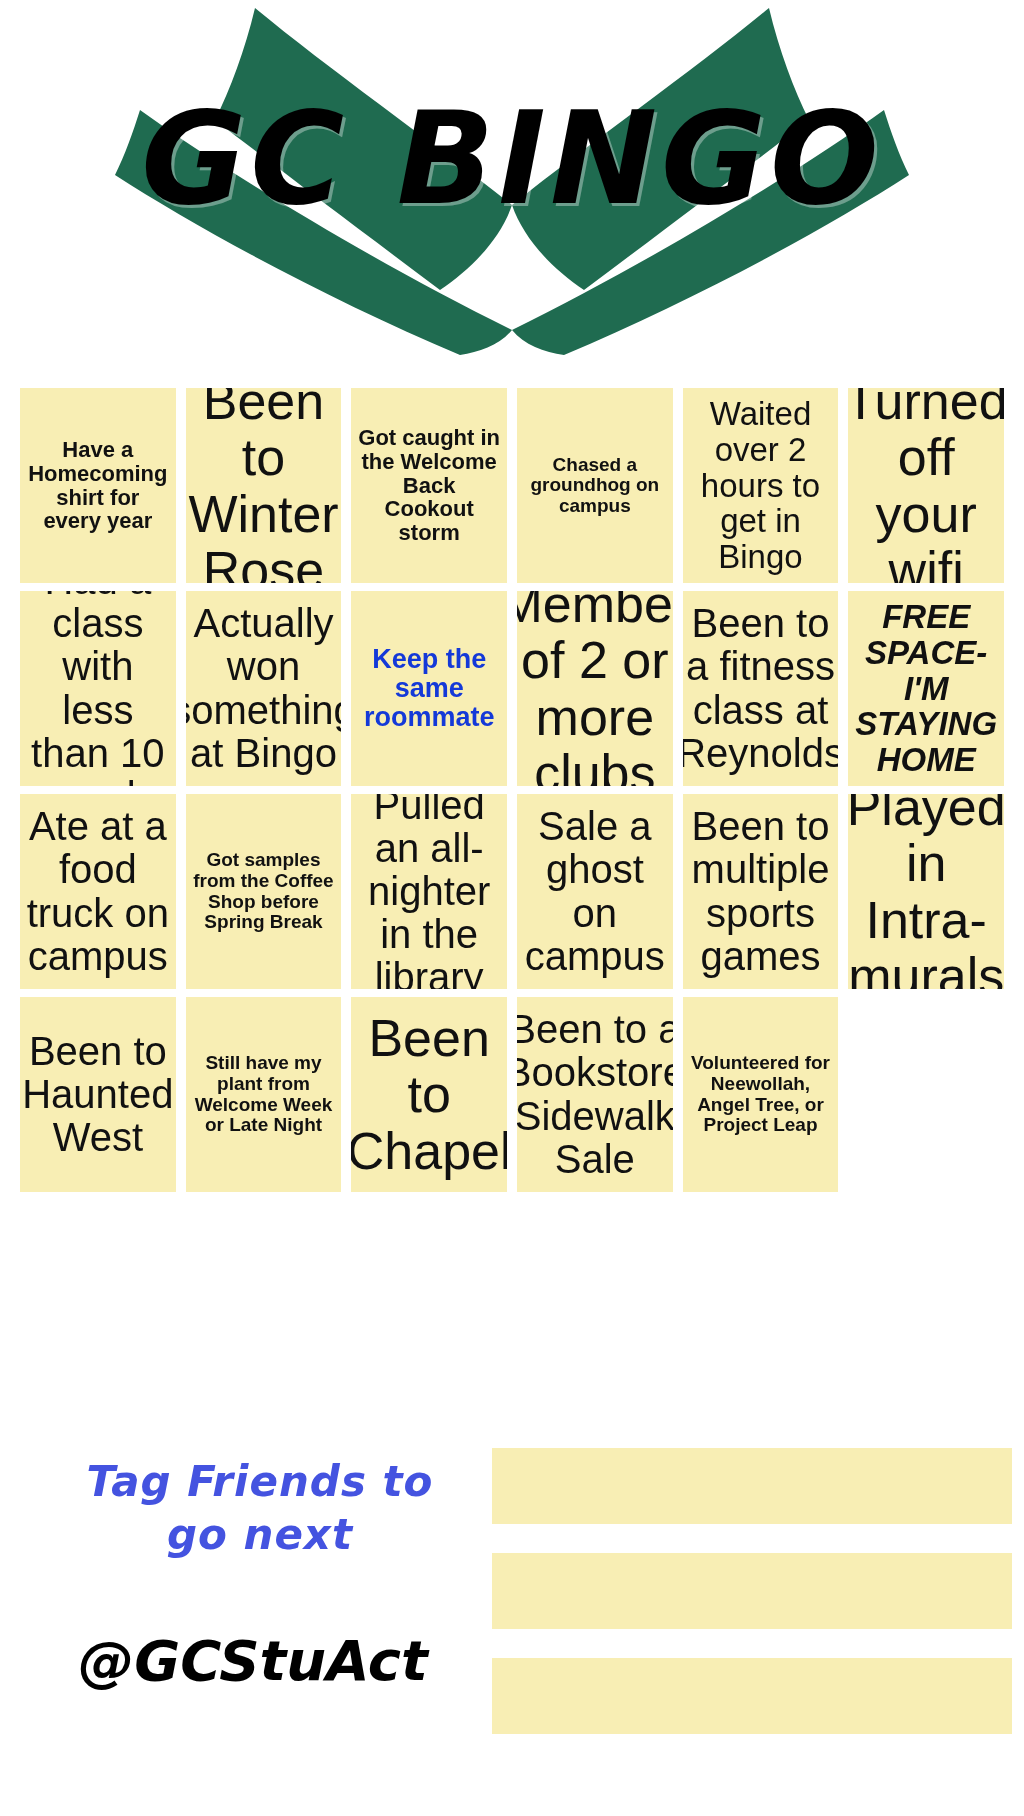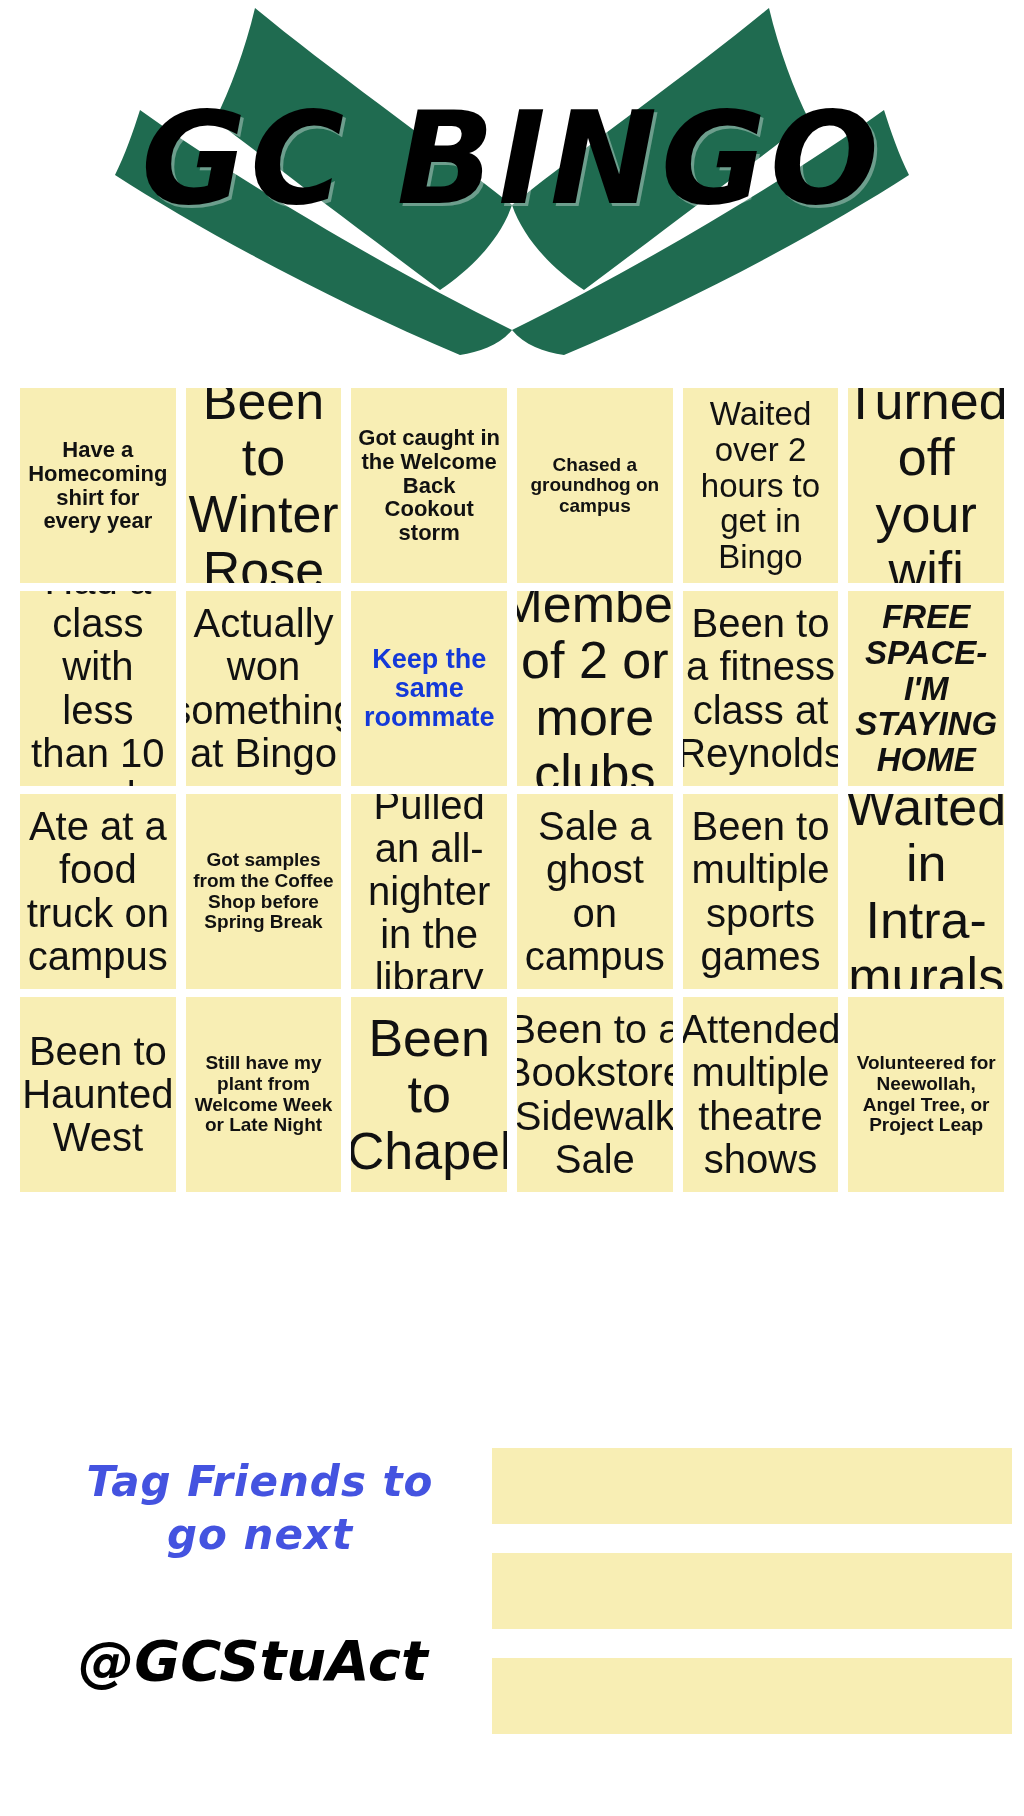--- a/index.html
+++ b/index.html
@@ -192,37 +192,34 @@
   <div class="cell">
       <span class="s-l">Pulled an all-nighter in the library</span>
     </div>
   <div class="cell">
       <span class="s-l">Sale a ghost on campus</span>
     </div>
   <div class="cell">
       <span class="s-l">Been to multiple sports games</span>
     </div>
   <div class="cell">
-      <span class="s-xl">Waited in Intra-murals</span>
+      <span class="s-xl">Played in Intra-murals</span>
     </div>
   <div class="cell">
       <span class="s-l">Been to Haunted West</span>
     </div>
 
   <div class="cell">
       <span class="s-s">Still have my plant from Welcome Week or Late Night</span>
     </div>
   <div class="cell">
       <span class="s-xl">Been to Chapel</span>
     </div>
   <div class="cell">
       <span class="s-l">Been to a Bookstore Sidewalk Sale</span>
-    </div>
-  <div class="cell">
-      <span class="s-l">Attended multiple theatre shows</span>
     </div>
   <div class="cell">
       <span class="s-s">Volunteered for Neewollah, Angel Tree, or Project Leap</span>
     </div>
 </div>
 
 <div class="footer">
   <div class="tag-text">Tag Friends to go next</div>
   <div class="handle">@GCStuAct</div>
   <div class="tag-lines">

